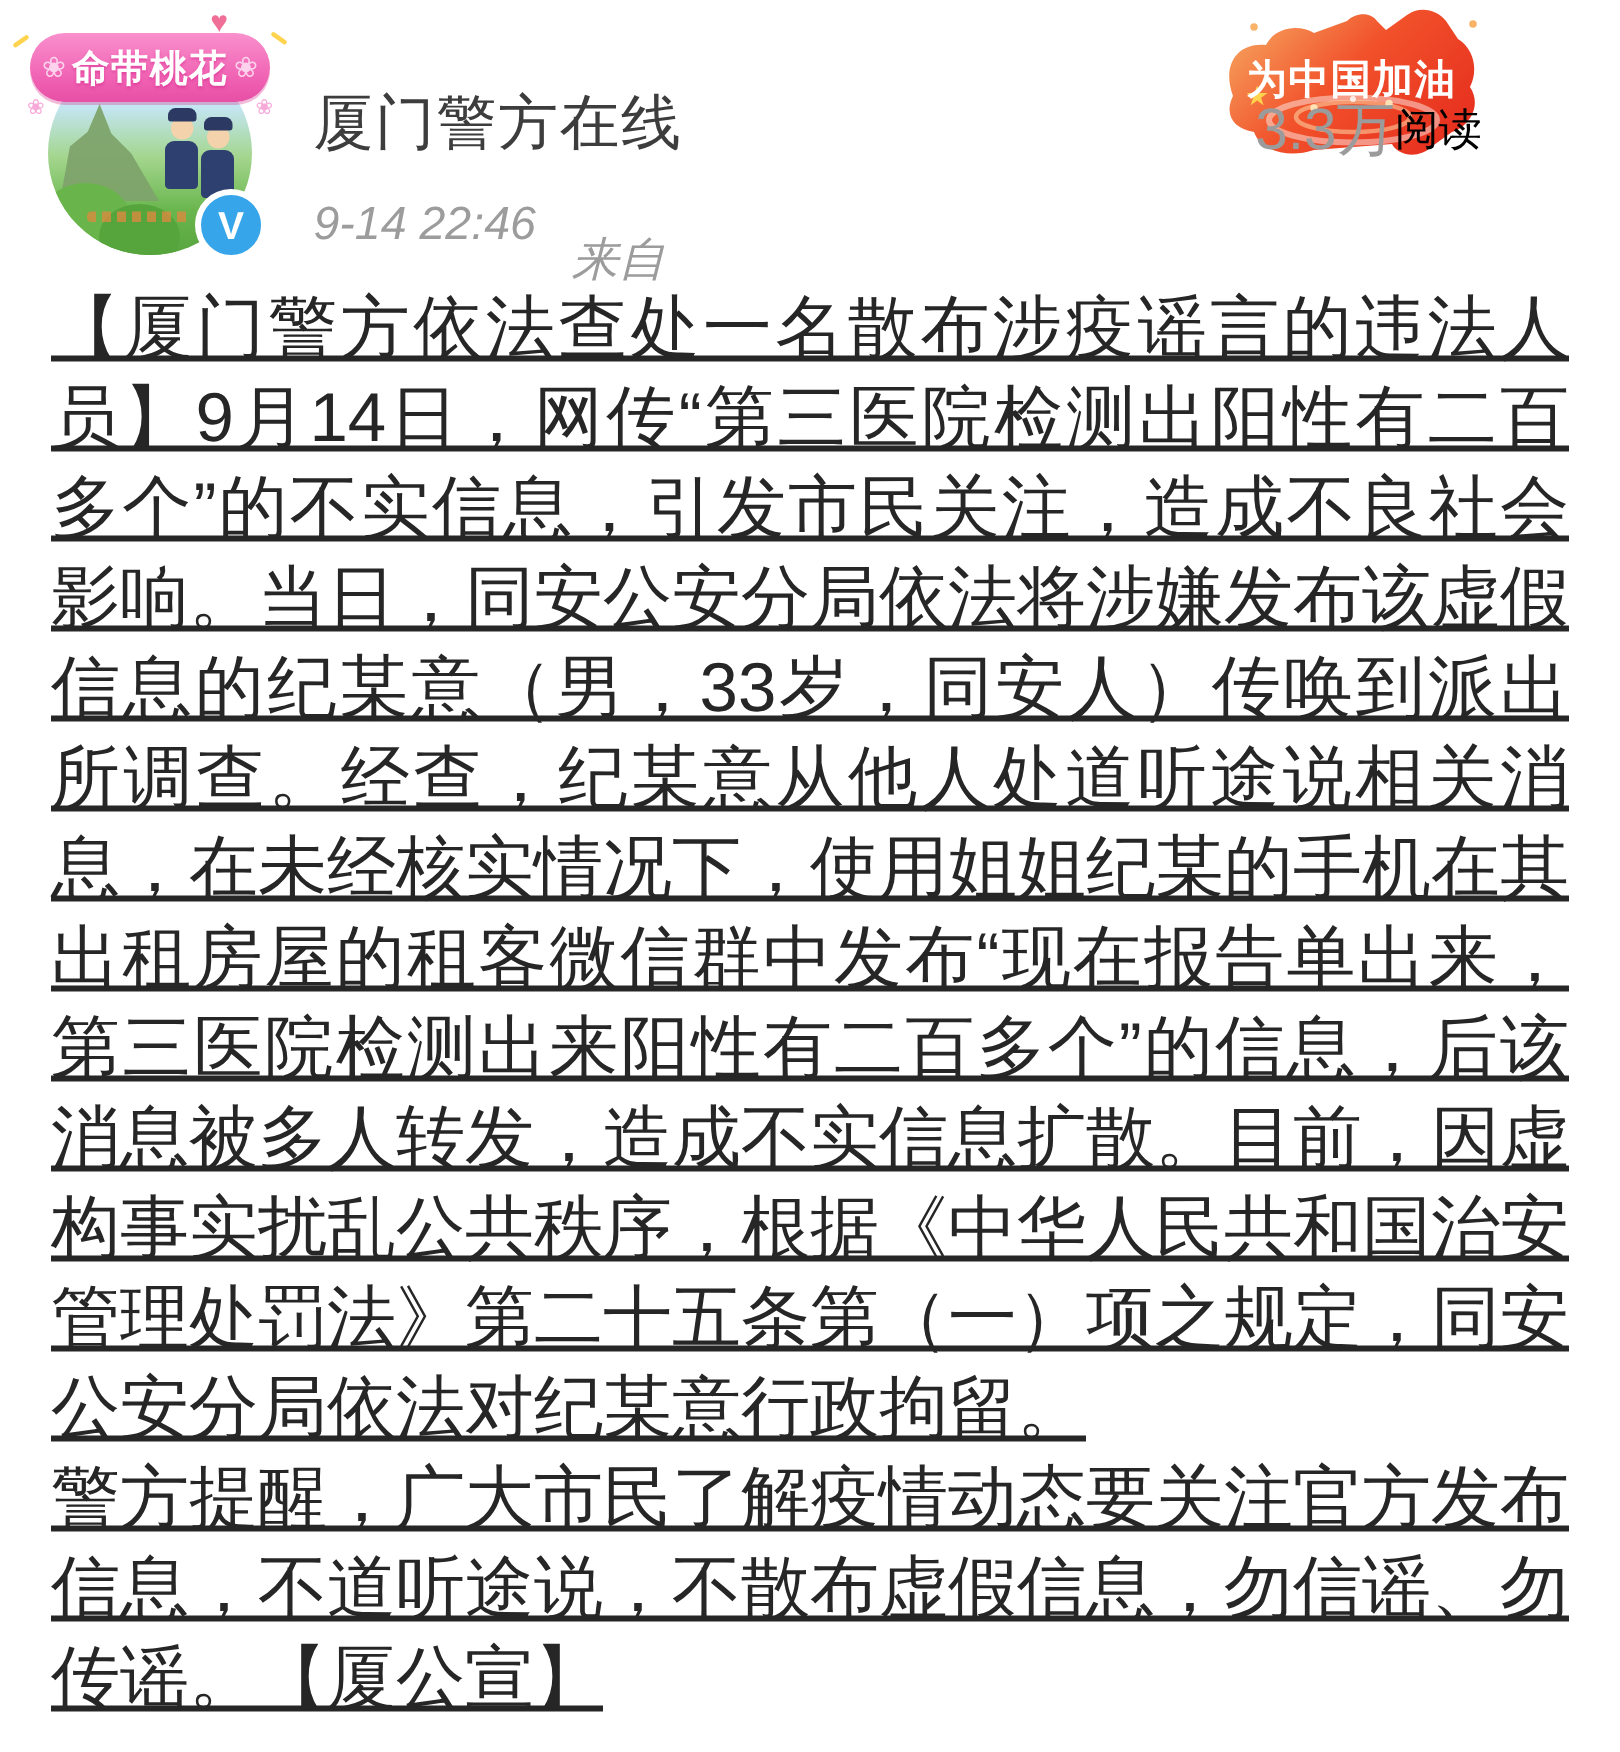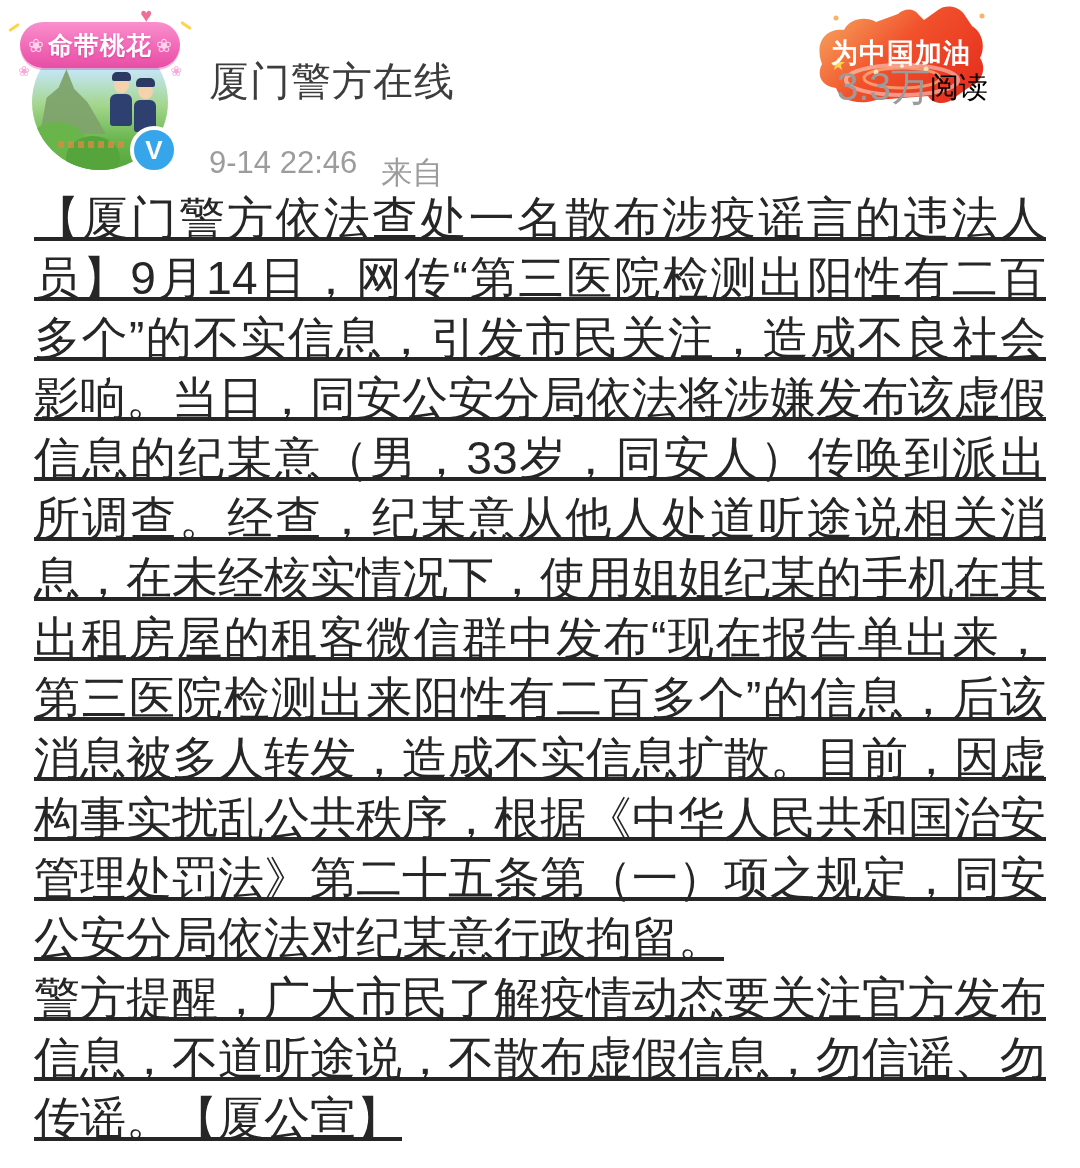--- a/index.html
+++ b/index.html
@@ -46,21 +46,21 @@
   .sparkle { position:absolute; width:12px; height:3px; border-radius:2px; background:#ffd34d; z-index:4; }
   .sparkle.s1 { left:-12px; top:4px; transform:rotate(-35deg); }
   .sparkle.s2 { right:-12px; top:2px; transform:rotate(35deg); }
 
   .v-badge { position:absolute; right:0px; bottom:-2px; width:48px; height:48px; border-radius:50%;
     background:#36a5ea; border:4px solid #ffffff; color:#ffffff; font-weight:bold; font-size:26px;
     display:flex; align-items:center; justify-content:center; z-index:5; cursor:pointer; }
 
   .id-block { position:absolute; left:209px; top:54px; }
   .account-name { font-size:40px; color:#3d3d3d; letter-spacing:1px; cursor:pointer; }
-  .meta-row { margin-top:22px; font-size:31px; color:#9c9c9c; display:flex; align-items:center; }
+  .meta-row { margin-top:22px; font-size:31px; color:#9c9c9c; display:flex; align-items:flex-start;font-style:italic; }
   .meta-row .ts { margin-right:24px; }
   .meta-row .src { margin-right:12px;margin-top:21px; }
   .meta-row .device { color:#5379a8; cursor:pointer; }
 
   .promo-badge { position:absolute; right:90px; top:6px; width:184px; height:100px; z-index:1; }
   .reads { position:absolute; right:92px; top:66px; z-index:2; display:flex; flex-direction:row; align-items:center; }
   .reads .count { font-size:39px; color:#9b9b9b; line-height:1.1; }
   .reads .label { font-size:29px; color:#000000; line-height:1.15; }
 
   

